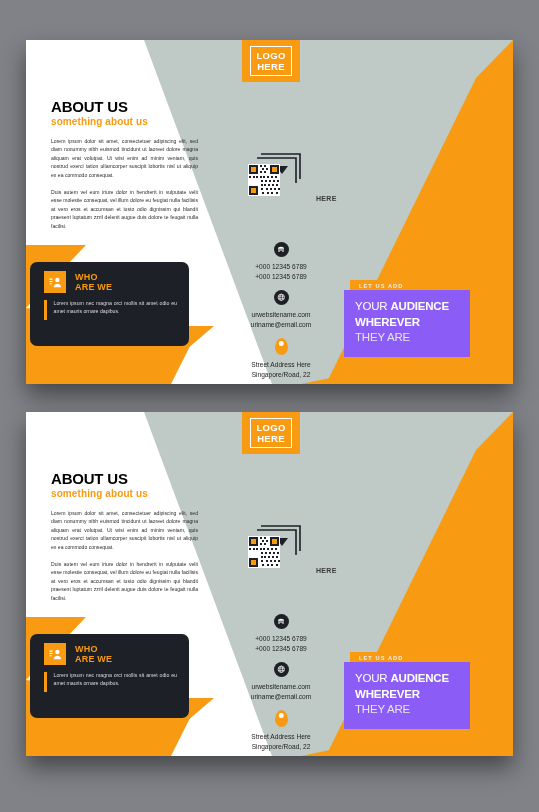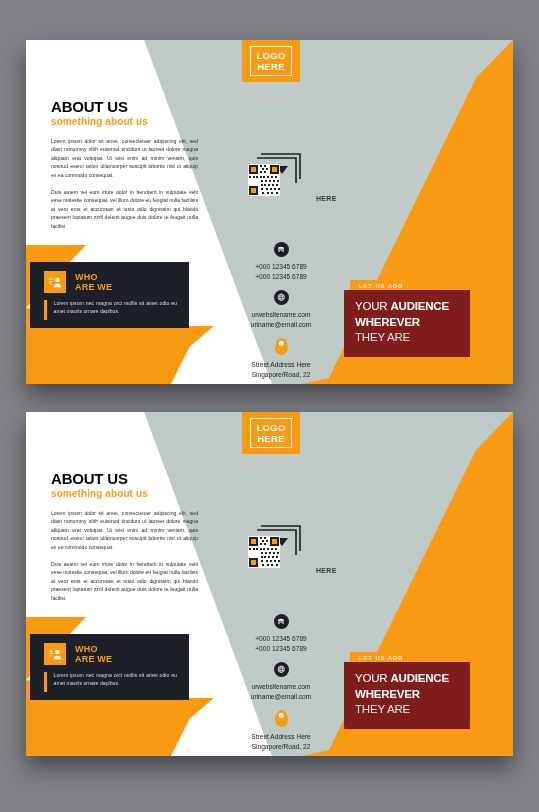--- a/index.html
+++ b/index.html
@@ -72,22 +72,23 @@
     font-size:5.1px;
     line-height:8.4px;
     color:#2b2b2b;
     text-align:justify;
   }
 
   
   .who{
     position:absolute;
     left:4px;top:222px;
-    width:159px;height:66px;
+    width:159px;height:84px;
     background:#1d2026;
+    border-radius:7px;
   }
   .who-head{
     display:flex;align-items:center;
     padding:9px 0 0 14px;
   }
   .who-icon{
     width:22px;height:22px;
     background:#F99B12;
     display:flex;align-items:center;justify-content:center;
     flex:0 0 auto;
@@ -152,21 +153,21 @@
     color:#efefef;
     font-size:5.6px;
     font-weight:700;
     letter-spacing:1.1px;
     padding:3px 10px 3px 9px;
   }
   .aud-box{
     position:absolute;
     left:318px;top:250px;
     width:126px;height:67px;
-    background:#7f1d1d;
+    background:#8b5cf6;
     padding:9px 0 0 11px;
     box-sizing:border-box;
   }
   .aud-box .l{
     color:#ffffff;
     font-size:11.5px;
     line-height:15.5px;
     letter-spacing:-0.2px;
     font-weight:300;
   }

